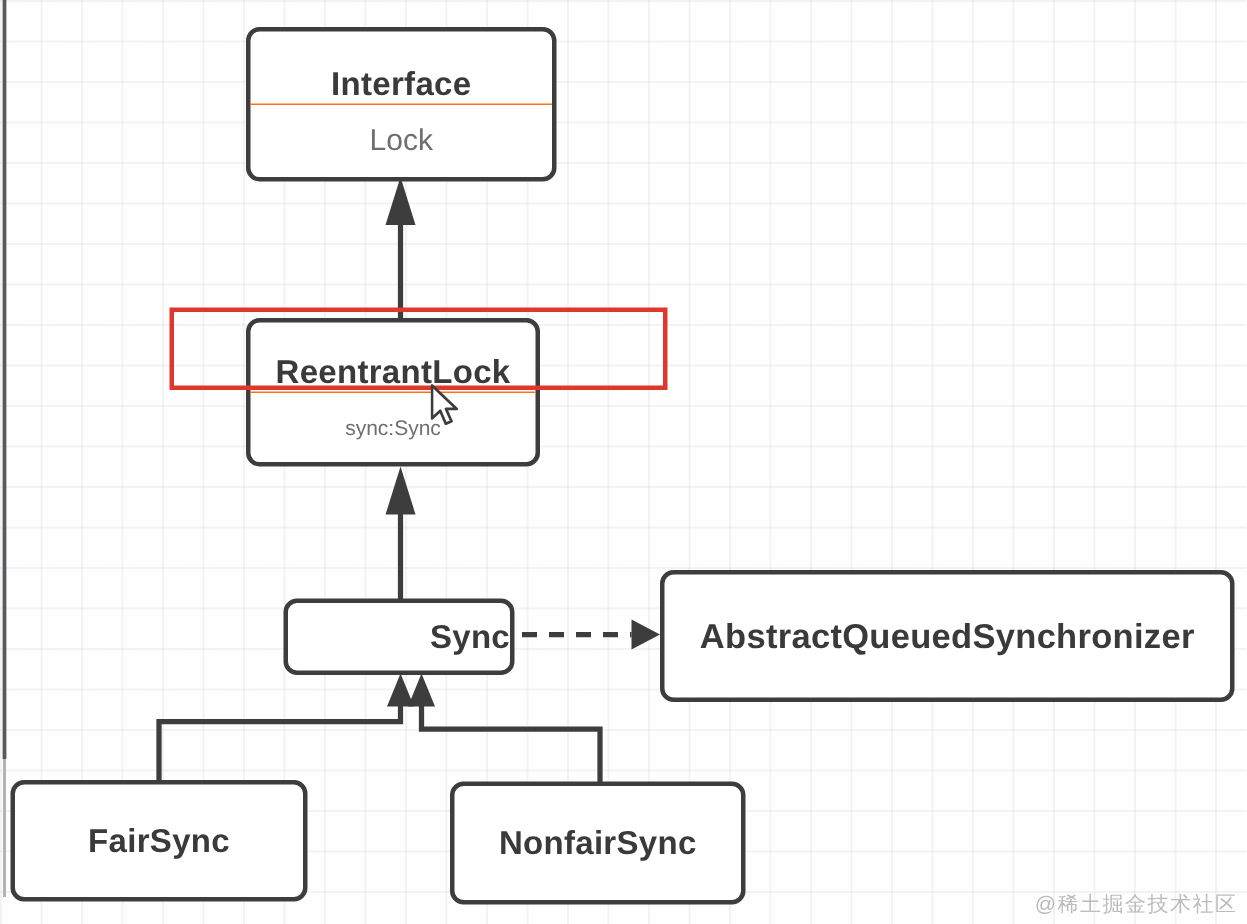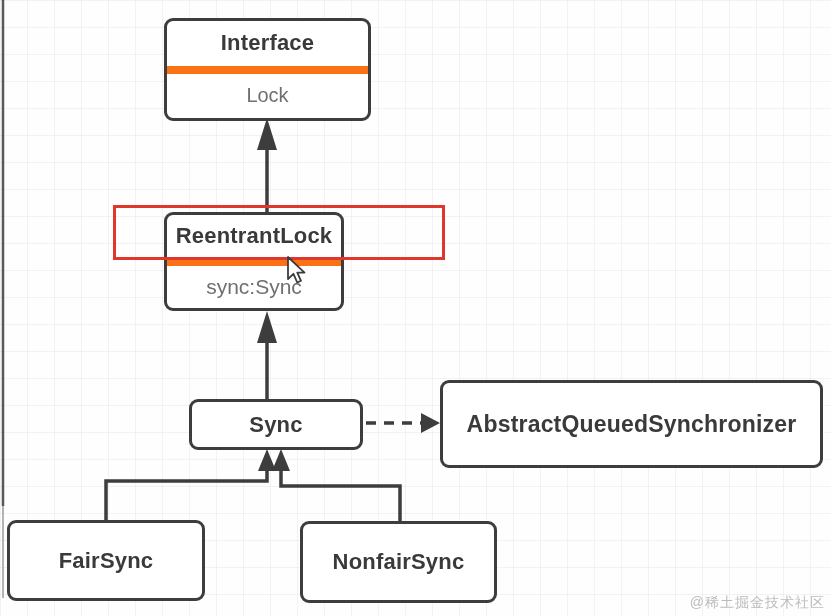--- a/index.html
+++ b/index.html
@@ -26,34 +26,34 @@
     display:flex;
     flex-direction:column;
   }
   .cell{
     flex:1;
     display:flex;
     align-items:center;
     justify-content:center;
     white-space:nowrap;
   }
-  .cell.header{border-bottom:8px solid #f97316;}
+  .cell.header{border-bottom:1px solid #f97316;align-items:flex-end;}
   .title-text{
     font-weight:bold;
     font-size:22px;
     color:#3a3a3a;
     letter-spacing:0.2px;
   }
   .attr-text{
     font-size:20px;
     color:#6f6f6f;
   }
   #interface-node{left:164px;top:18px;width:207px;height:103px;}
-  #reentrant-node{left:164px;top:212px;width:180px;height:99px;}
-  #sync-node{left:189px;top:399px;width:174px;height:51px;}
+  #reentrant-node{left:164px;top:212px;width:196px;height:99px;}
+  #sync-node{left:189px;top:399px;width:154px;height:51px;align-items:flex-end;}
   #aqs-node{left:440px;top:380px;width:383px;height:88px;}
   #aqs-node .title-text{font-size:23px;}
   #fairsync-node{left:7px;top:520px;width:198px;height:81px;}
   #nonfairsync-node{left:300px;top:521px;width:197px;height:82px;}
   #highlight-rect{
     position:absolute;
     left:113px;top:205px;width:332px;height:55px;
     border:3px solid #e0372c;
     box-sizing:border-box;
     pointer-events:none;
@@ -112,21 +112,21 @@
     <div class="cell">
       <span class="attr-text">Lock</span>
     </div>
   </div>
 
   <div class="node" id="reentrant-node">
     <div class="cell header">
       <span class="title-text">ReentrantLock</span>
     </div>
     <div class="cell">
-      <span class="attr-text" style="font-size:21px;text-align:center;">sync:Sync</span>
+      <span class="attr-text" style="font-size:14px;text-align:center;">sync:Sync</span>
     </div>
   </div>
 
   <div id="highlight-rect"></div>
 
   <div class="node" id="sync-node">
     <div class="cell">
       <span class="title-text">Sync</span>
     </div>
   </div>

